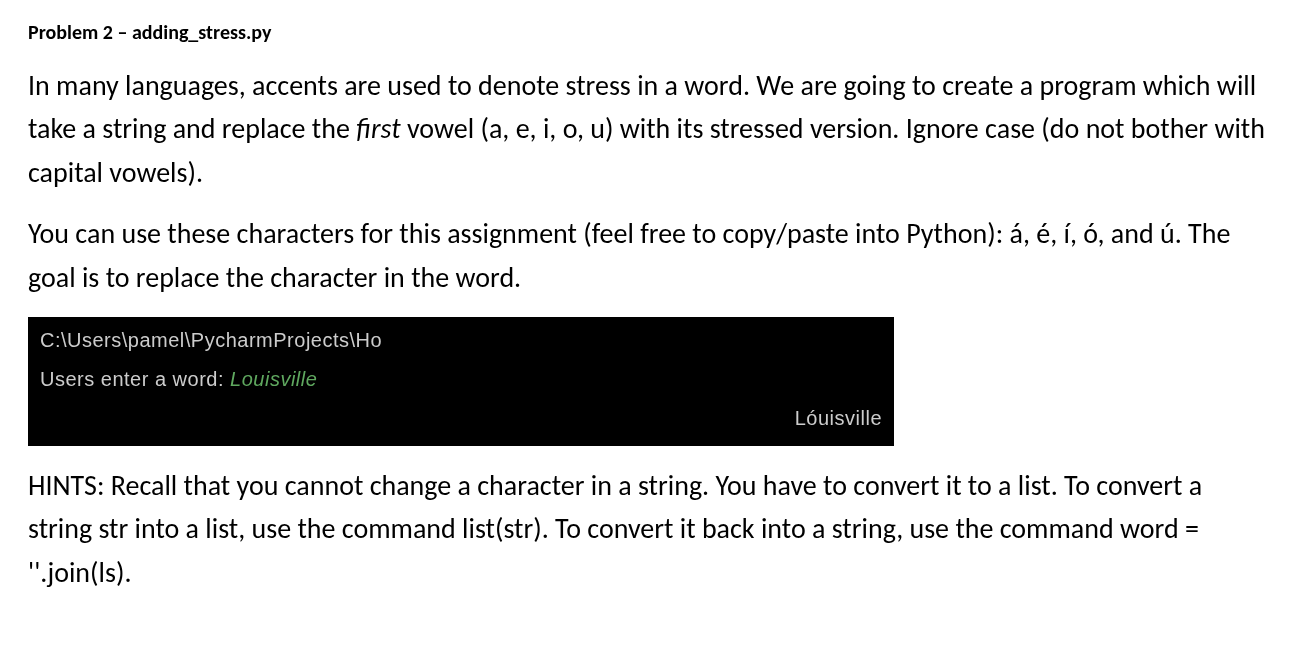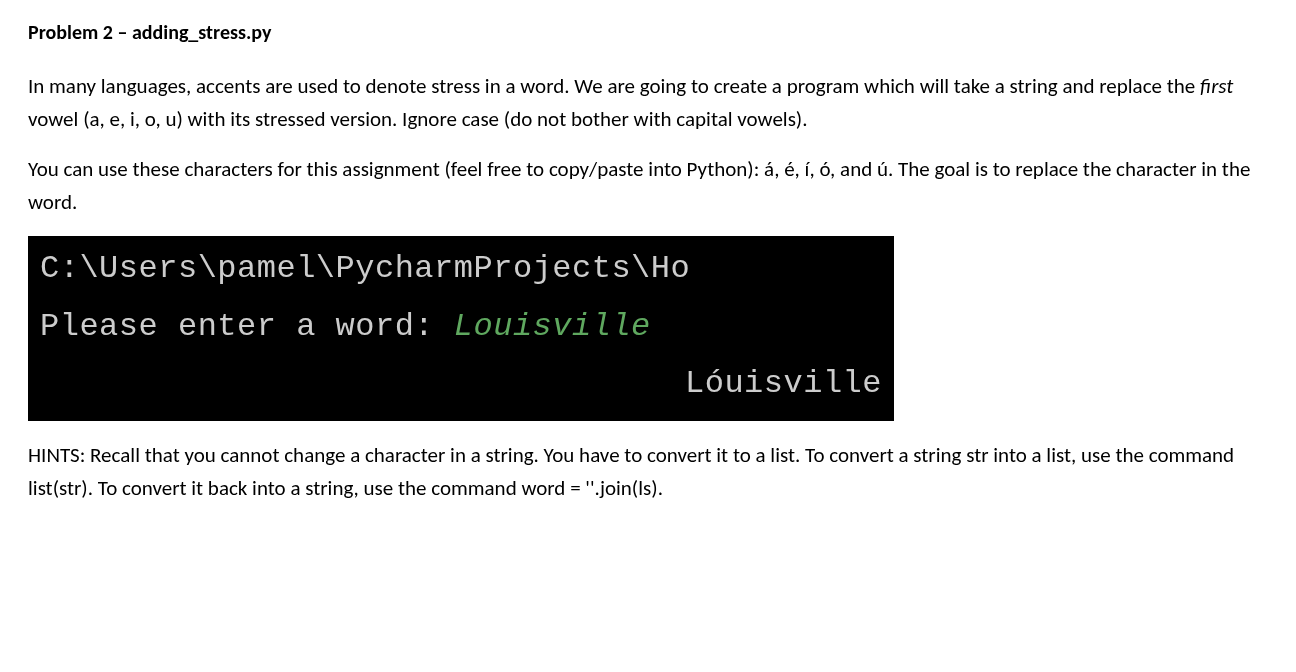--- a/index.html
+++ b/index.html
@@ -11,35 +11,35 @@
       font-family: Calibri, Arial, sans-serif;
       font-size: 20px;
       color: #000;
       background: #fff;
       padding: 18px 28px;
       line-height: 1.4;
     }
     .heading {
       font-weight: bold;
       font-size: 20px;
-      margin-bottom: 24px;
+      margin-bottom: 18px;
     }
     .para {
-      font-size: 21px;
+      font-size: 28px;
       margin-bottom: 18px;
       line-height: 1.55;
     }
     .italic {
       font-style: italic;
     }
     .terminal {
       background: #000;
       color: #cccccc;
-      font-family: Liberation Mono, monospace;
-      font-size: 32px;
+      font-family: Liberation Sans, sans-serif;
+      font-size: 20px;
       padding: 8px 12px 12px 12px;
       max-width: 866px;
       margin-bottom: 18px;
       line-height: 1.55;
       overflow: hidden;
       white-space: nowrap;
       letter-spacing: 0.5px;
     }
     .terminal .line1 {
       color: #cccccc;
@@ -66,18 +66,18 @@
 
 <div class="para">
   <span>In many languages, accents are used to denote stress in a word.  We are going to create a program which will take a string and replace the </span><span class="italic">first</span><span> vowel (a, e, i, o, u) with its stressed version.  Ignore case (do not bother with capital vowels).</span>
 </div>
 
 <div class="para">You can use these characters for this assignment (feel free to copy/paste into Python): á, é, í, ó, and ú. The goal is to replace the character in the word.</div>
 
 <div class="terminal">
   <div class="line1">C:\Users\pamel\PycharmProjects\Ho</div>
   <div class="line2">
-    <span>Please enter a word: </span><span class="input">Louisville</span>
+    <span>Users enter a word: </span><span class="input">Louisville</span>
   </div>
   <div class="line3">Lóuisville</div>
 </div>
 
 <div class="para">HINTS: Recall that you cannot change a character in a string.  You have to convert it to a list.  To convert a string str into a list, use the command list(str).  To convert it back into a string, use the command word = ''.join(ls).</div>
 
 </body></html>

